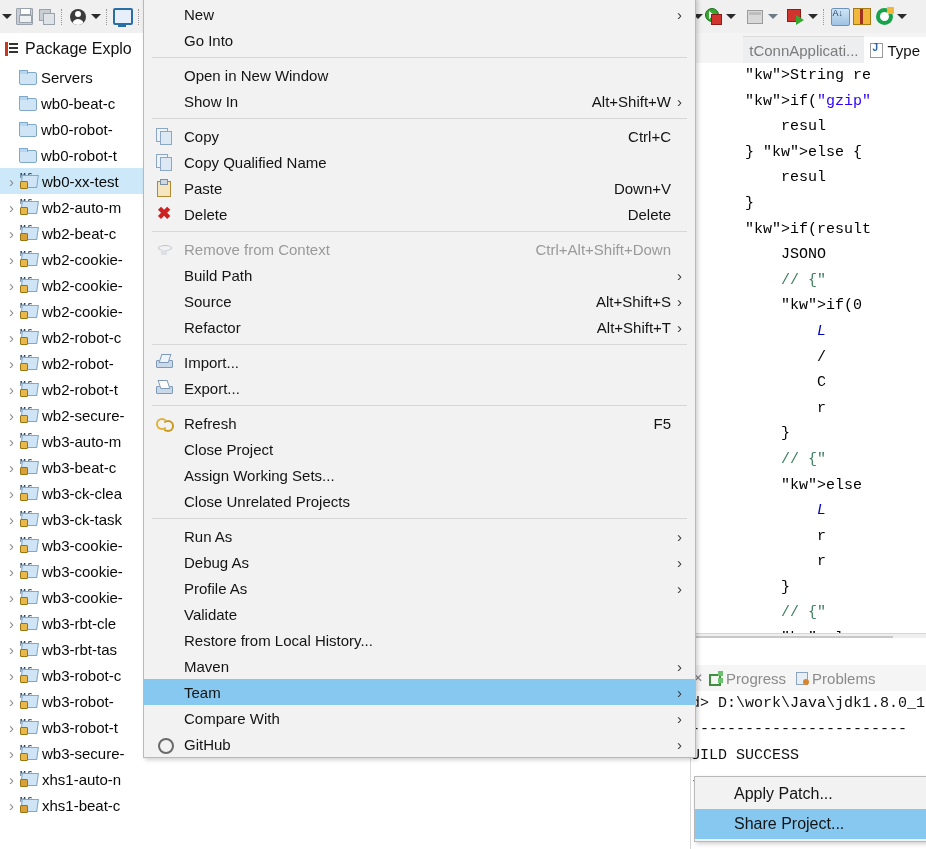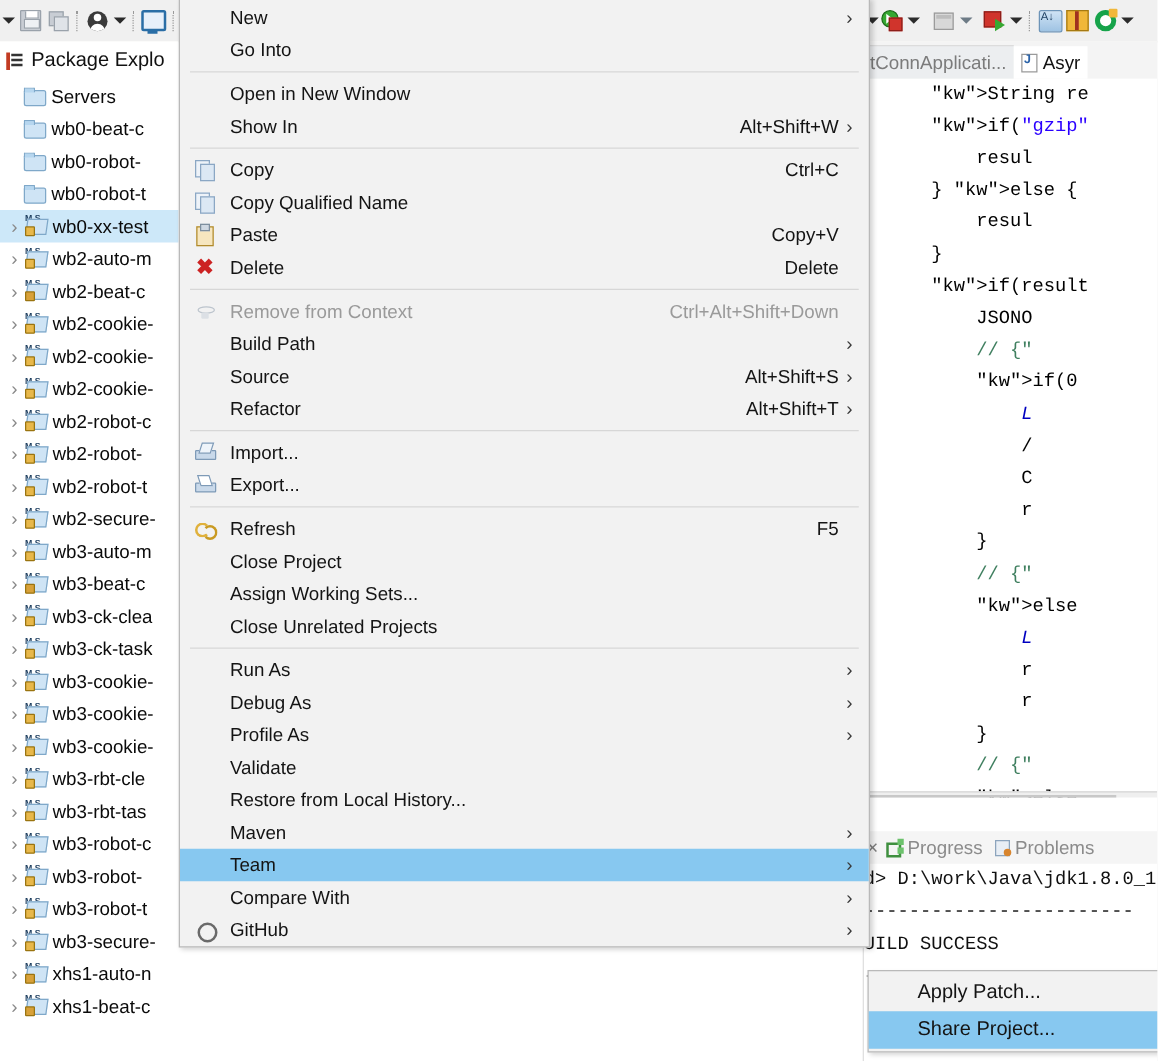--- a/index.html
+++ b/index.html
@@ -68,21 +68,21 @@
   .ic-folder::after{content:"";position:absolute;left:0;top:0px;width:7px;height:3px;background:#b6d6ef;border:1px solid #7fa8c9;border-bottom:none;border-radius:1px 1px 0 0;}
   .ic-proj{width:18px;height:16px;flex:0 0 auto;margin-right:5px;position:relative;}
   .ic-proj .pg{position:absolute;left:2px;top:2px;width:15px;height:11px;background:#cfe4f5;border:1px solid #7fa8c9;transform:skewX(-8deg);}
   .ic-proj .m{position:absolute;left:1px;top:-1px;font-size:7px;font-weight:bold;color:#1b3c5e;letter-spacing:0px;}
   .ic-proj .lock{position:absolute;left:1px;bottom:0px;width:6px;height:6px;background:#e8b84b;border:1px solid #9a7410;border-radius:1px;}
   .ic-proj.warn .lock{background:#d8a13a;}
   .tname{overflow:hidden;}
 
   
   .right-panel{position:absolute;left:690px;top:33px;width:236px;height:816px;background:#ffffff;overflow:hidden;}
-  .tabbar{height:30px;background:#f4f4f4;position:relative;display:flex;align-items:flex-end;}
+  .tabbar{height:30px;background:#f4f4f4;position:relative;display:flex;align-items:flex-end;justify-content:flex-end;}
   .tab{height:26px;display:flex;align-items:center;padding:0 6px;font-size:15px;white-space:nowrap;}
   .tab.inactive{background:#eceef0;color:#7b7b7b;border-top:1px solid #dcdcdc;}
   .tab.active{background:#fff;color:#101010;}
   .tab-ico{width:13px;height:15px;margin-right:4px;position:relative;flex:0 0 auto;}
   .tab-ico::before{content:"";position:absolute;inset:0;background:#fff;border:1px solid #9a9a9a;}
   .tab-ico::after{content:"J";position:absolute;left:2px;top:-1px;font-size:10px;color:#2a62a8;font-weight:bold;}
   .editor{position:absolute;left:0;top:30px;right:0;height:575px;background:#fff;border-left:1px solid #d6d6d6;overflow:hidden;}
   .code{font-family:"Liberation Mono","DejaVu Sans Mono",monospace;font-size:15px;line-height:25.6px;white-space:pre;padding-left:0px;}
   .code .str{color:#2a00ff;}
   .code .cm{color:#3f7f5f;}
@@ -451,21 +451,21 @@
       </div>
   </div>
 
   <div class="right-panel">
     <div class="tabbar" id="tabbar">
         <div class="tab inactive">
           <span>tConnApplicati...</span>
         </div>
         <div class="tab active">
           <span class="tab-ico"></span>
-          <span>Asyr</span>
+          <span>Type</span>
         </div>
       </div>
 
     <div class="editor">
       <div class="code" id="codearea"><div style="padding-left:0px">      <span class="&lt;span">"kw"</span>&gt;String re</div><div style="padding-left:0px">      <span class="&lt;span">"kw"</span>&gt;if(<span class="str">"gzip"</span></div><div style="padding-left:0px">          resul</div><div style="padding-left:0px">      } <span class="&lt;span">"kw"</span>&gt;else {</div><div style="padding-left:0px">          resul</div><div style="padding-left:0px">      }</div><div style="padding-left:0px">      <span class="&lt;span">"kw"</span>&gt;if(result</div><div style="padding-left:0px">          JSONO</div><div style="padding-left:0px"><span class="cm">          // {"</span></div><div style="padding-left:0px">          <span class="&lt;span">"kw"</span>&gt;if(0</div><div style="padding-left:0px">              <span class="fld">L</span></div><div style="padding-left:0px">              /</div><div style="padding-left:0px">              C</div><div style="padding-left:0px">              r</div><div style="padding-left:0px">          }</div><div style="padding-left:0px"><span class="cm">          // {"</span></div><div style="padding-left:0px">          <span class="&lt;span">"kw"</span>&gt;else</div><div style="padding-left:0px">              <span class="fld">L</span></div><div style="padding-left:0px">              r</div><div style="padding-left:0px">              r</div><div style="padding-left:0px">          }</div><div style="padding-left:0px"><span class="cm">          // {"</span></div><div style="padding-left:0px">          <span class="&lt;span">"kw"</span>&gt;else</div></div>
       <div class="hscroll">
         <div class="thumb"></div>
       </div>
 
     </div>
@@ -527,21 +527,21 @@
         </span>
         <span class="ctx-label">Copy Qualified Name</span>
         <span class="ctx-accel"></span>
         <span class="ctx-sub empty">›</span>
       </div>
       <div class="ctx-item">
         <span class="ctx-ico">
           <span class="mi mi-paste"></span>
         </span>
         <span class="ctx-label">Paste</span>
-        <span class="ctx-accel">Copy+V</span>
+        <span class="ctx-accel">Down+V</span>
         <span class="ctx-sub empty">›</span>
       </div>
       <div class="ctx-item">
         <span class="ctx-ico">
           <span class="mi mi-del">✖</span>
         </span>
         <span class="ctx-label">Delete</span>
         <span class="ctx-accel">Delete</span>
         <span class="ctx-sub empty">›</span>
       </div>

